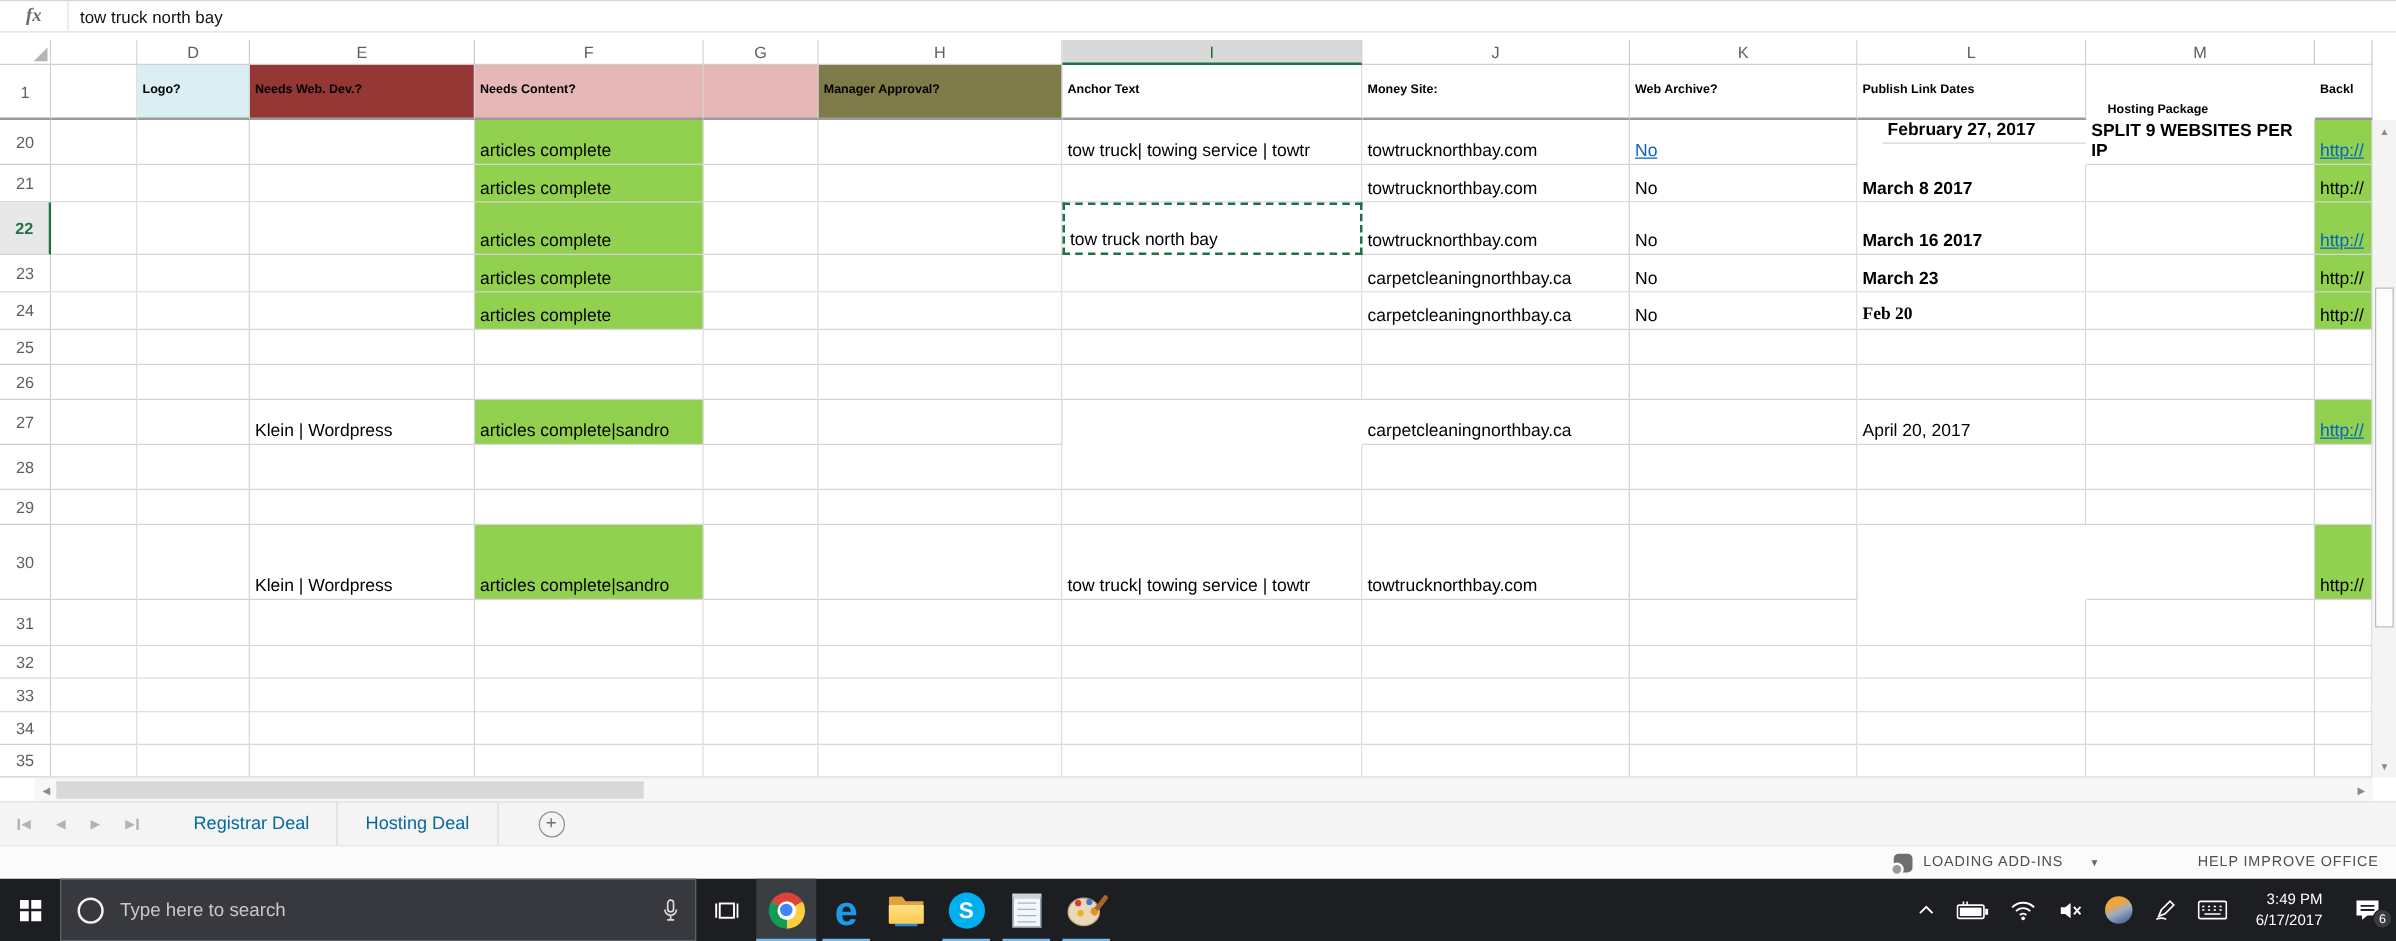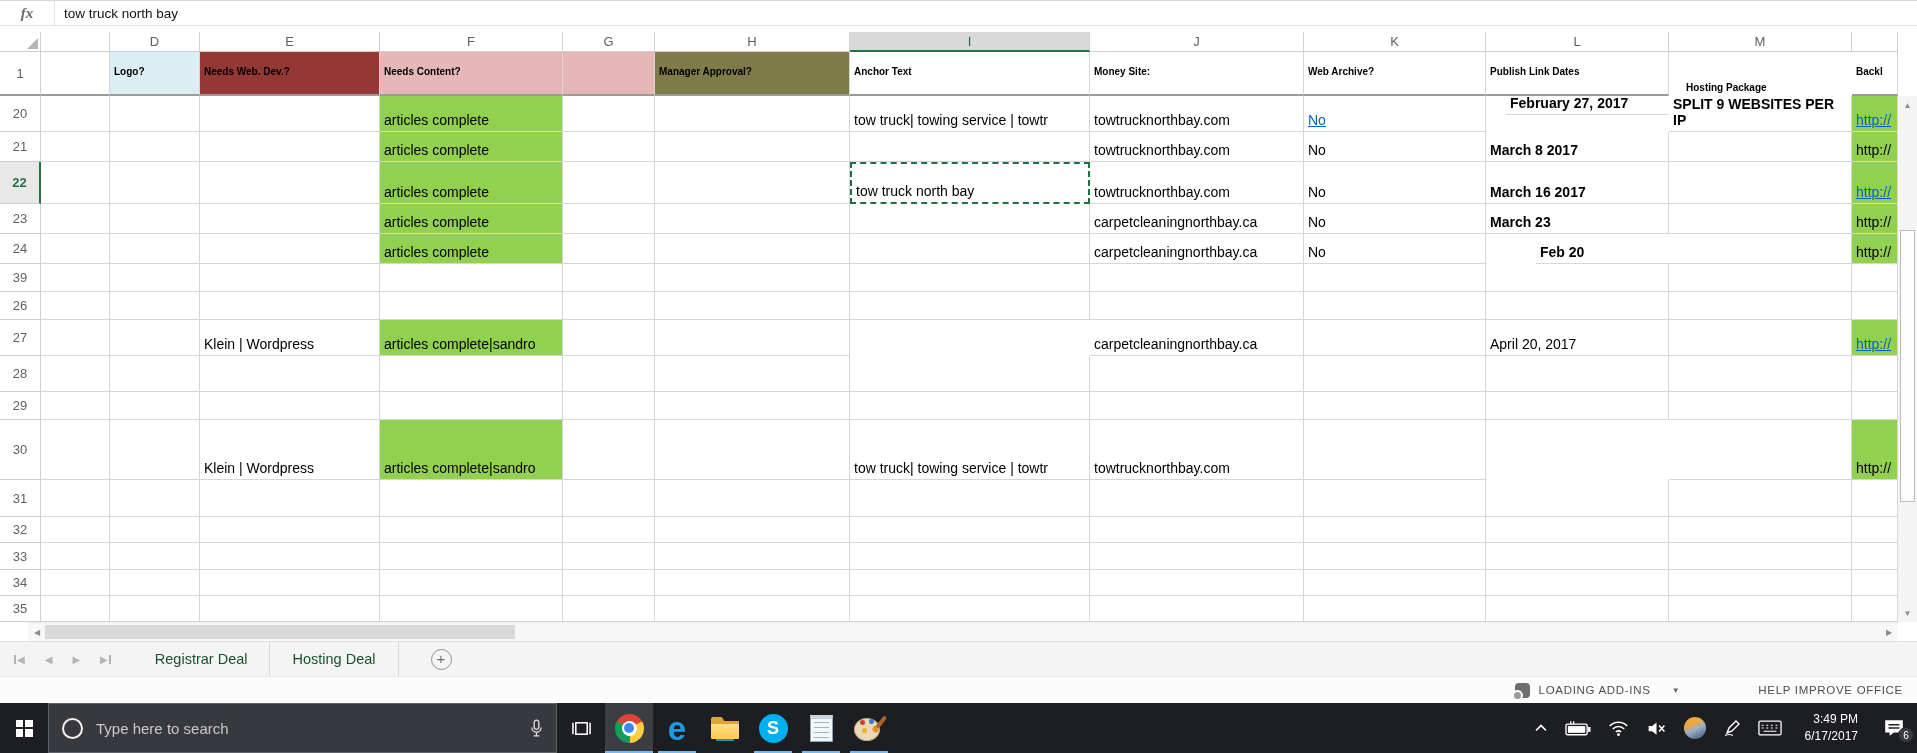--- a/index.html
+++ b/index.html
@@ -37,21 +37,21 @@
   .vthumb { position:absolute; left:2px; right:2px; top:134px; height:272px; background:#fdfdfd; border:1px solid #bcbcbc; }
   .hscroll { position:absolute; left:28px; top:622px; width:1870px; height:19px; background:#f7f7f7; border-top:1px solid #ececec; }
   .hthumb { position:absolute; top:2px; bottom:2px; left:17px; width:470px; background:#d9d9d9; }
   .sarrow { position:absolute; color:#8a8a8a; font-size:8px; display:flex; align-items:center; justify-content:center; }
 
   
   .tabstrip { position:absolute; left:0; top:641px; width:100%; height:35px; background:#f4f4f4; border-top:1px solid #e0e0e0; display:flex; align-items:stretch; }
   .tabnav { display:flex; align-items:center; gap:20px; padding:0 22px 0 14px; color:#b3b3b3; font-size:10px; }
   .tabnav .nv { display:flex; align-items:center; gap:1px; cursor:default; }
   .vbar { display:inline-block; width:2px; height:9px; background:currentColor; }
-  .tab { display:flex; align-items:center; padding:0 22px; font-size:14.5px; color:#14532d; border-right:1px solid #d9d9d9; background:transparent; }
+  .tab { display:flex; align-items:center; padding:0 22px; font-size:14.5px; color:#0369a1; border-right:1px solid #d9d9d9; background:transparent; }
   .tab:first-of-type { border-left:1px solid #d9d9d9; }
   .tab.active { background:#fff; color:#217346; font-weight:700; box-shadow:inset 0 -3px 0 #217346; }
   .addsheet { align-self:center; margin-left:32px; width:21px; height:21px; border:1px solid #919191; border-radius:50%; color:#6d6d6d; font-size:15px; line-height:18px; text-align:center; }
 
   
   .status { position:absolute; left:0; top:676px; width:100%; height:27px; background:#fbfbfb; border-top:1px solid #e8e8e8; display:flex; align-items:center; justify-content:flex-end; font-size:11.5px; color:#4f4f4f; letter-spacing:0.7px; }
   .addins { display:flex; align-items:center; gap:9px; margin-right:78px; }
   .addin-ic { width:15px; height:15px; background:#6e6e6e; border-radius:4px; position:relative; }
   .addin-ic::after { content:""; position:absolute; left:-3px; bottom:-3px; width:7px; height:7px; background:#999; border:2px solid #fbfbfb; border-radius:50%; }
   .caret { font-size:8px; color:#666; margin-left:12px; }
@@ -255,28 +255,28 @@
       </div>
       <div class="cell" style="left: 563px; top: 202px; width: 92px; height: 30px;"></div>
       <div class="cell" style="left: 655px; top: 202px; width: 195px; height: 30px;"></div>
       <div class="cell" style="left: 850px; top: 202px; width: 240px; height: 30px;"></div>
       <div class="cell" style="left: 1090px; top: 202px; width: 214px; height: 30px;">
         <span>carpetcleaningnorthbay.ca</span>
       </div>
       <div class="cell" style="left: 1304px; top: 202px; width: 182px; height: 30px;">
         <span>No</span>
       </div>
-      <div class="cell bold" style="left: 1536px; top: 202px; width: 183px; height: 30px;">
+      <div class="cell bold" style="left: 1486px; top: 202px; width: 183px; height: 30px; font-family: Liberation Serif, serif;">
         <span>Feb 20</span>
       </div>
       <div class="cell" style="left: 1669px; top: 202px; width: 183px; height: 30px;"></div>
       <div class="cell bg-green" style="left: 1852px; top: 202px; width: 46px; height: 30px;">
         <span>http://</span>
       </div>
-      <div class="rhead" style="left: 0px; top: 232px; width: 41px; height: 28px;">39</div>
+      <div class="rhead" style="left: 0px; top: 232px; width: 41px; height: 28px;">25</div>
       <div class="cell" style="left: 41px; top: 232px; width: 69px; height: 28px;"></div>
       <div class="cell" style="left: 110px; top: 232px; width: 90px; height: 28px;"></div>
       <div class="cell" style="left: 200px; top: 232px; width: 180px; height: 28px;"></div>
       <div class="cell" style="left: 380px; top: 232px; width: 183px; height: 28px;"></div>
       <div class="cell" style="left: 563px; top: 232px; width: 92px; height: 28px;"></div>
       <div class="cell" style="left: 655px; top: 232px; width: 195px; height: 28px;"></div>
       <div class="cell" style="left: 850px; top: 232px; width: 240px; height: 28px;"></div>
       <div class="cell" style="left: 1090px; top: 232px; width: 214px; height: 28px;"></div>
       <div class="cell" style="left: 1304px; top: 232px; width: 182px; height: 28px;"></div>
       <div class="cell" style="left: 1486px; top: 232px; width: 183px; height: 28px;"></div>

